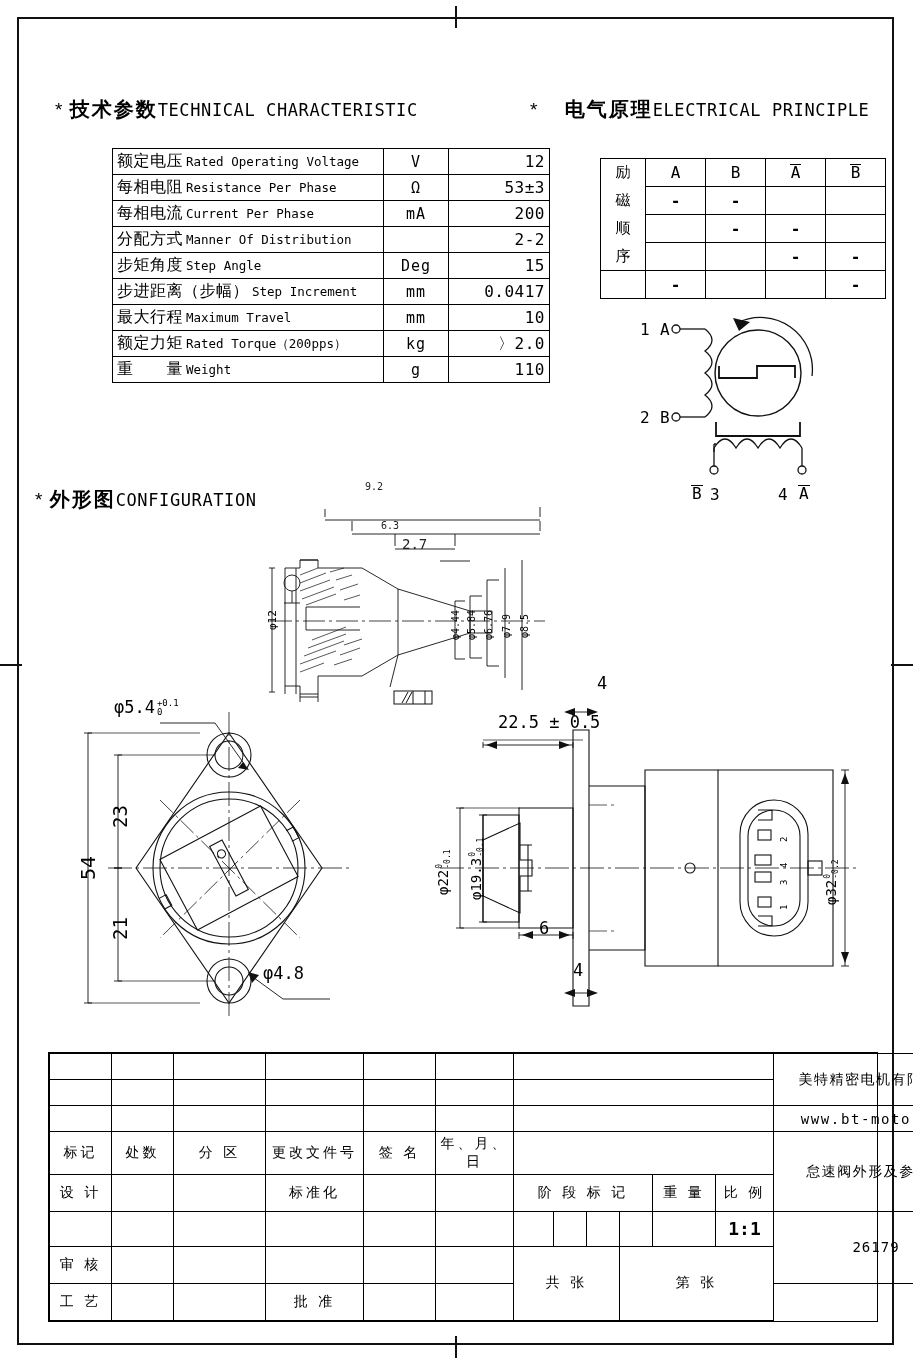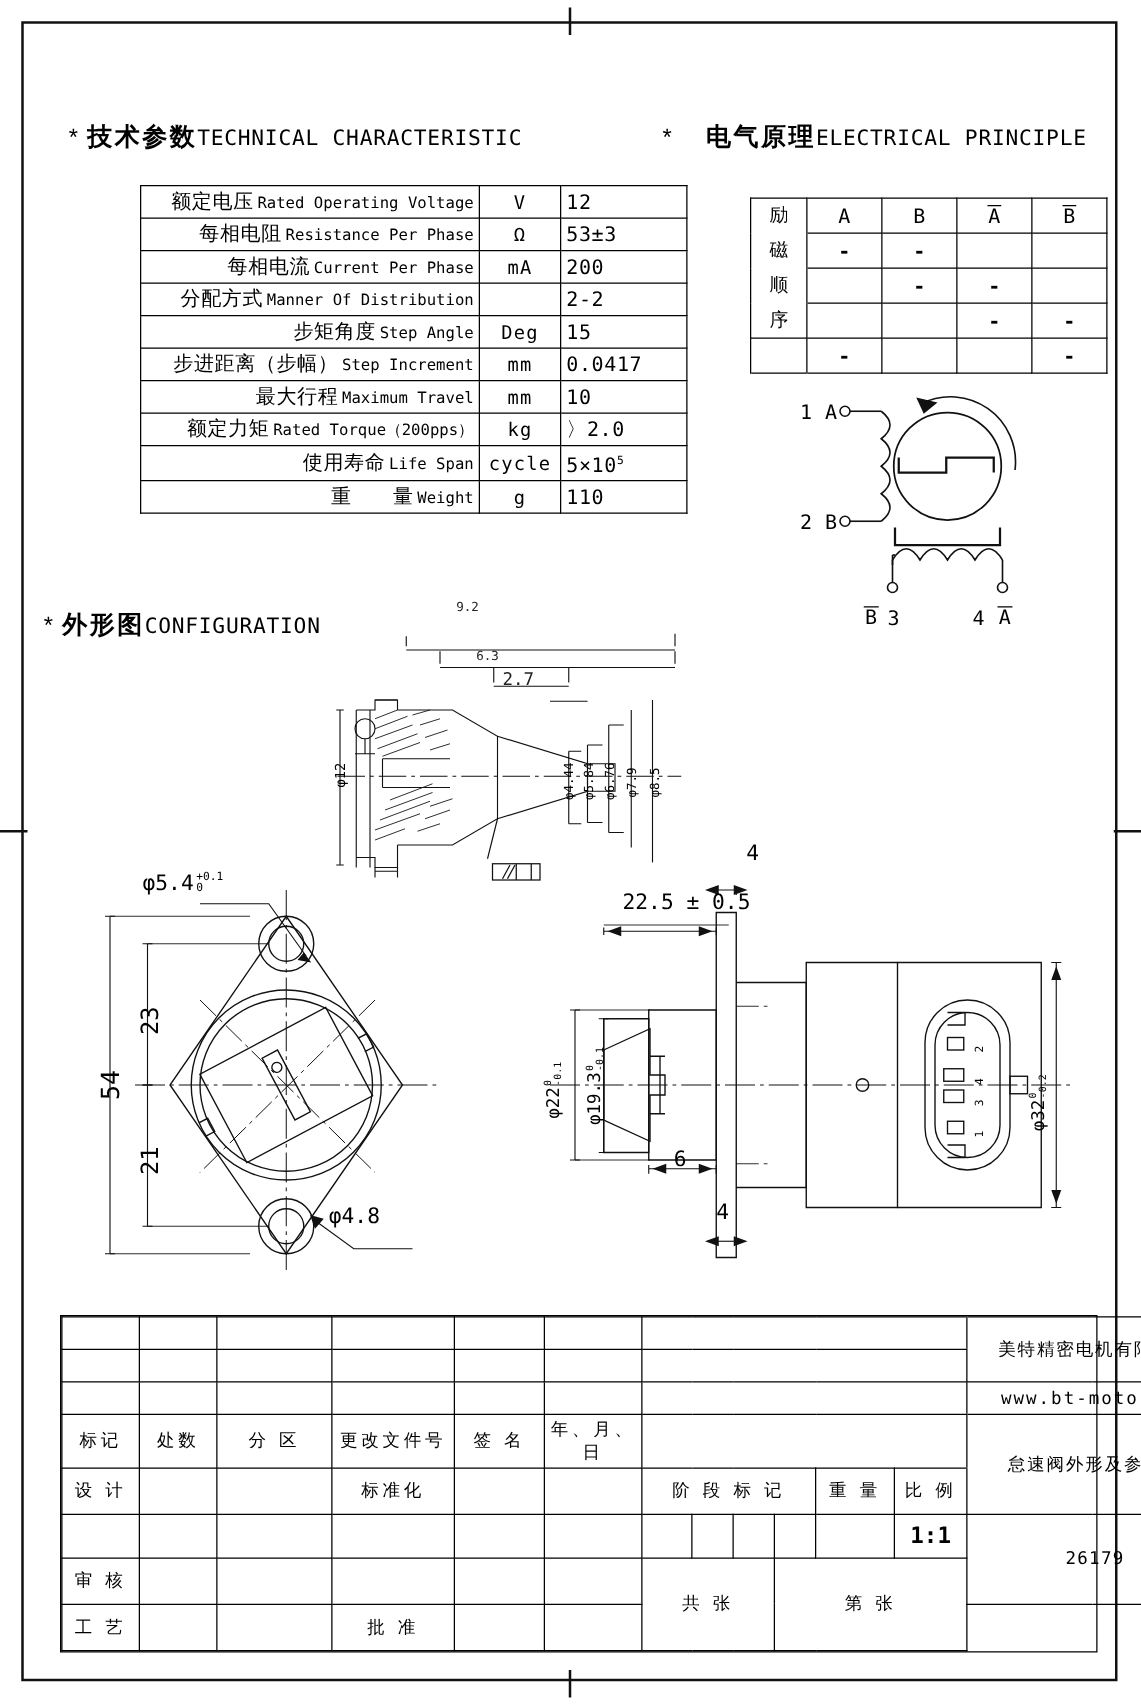--- a/index.html
+++ b/index.html
@@ -41,23 +41,23 @@
     border:1.6px solid #000;
   }
   .spec td{
     border:1px solid #000;
     padding:0 4px;
     height:24px;
     font-size:15px;
     line-height:24px;
     white-space:nowrap;
   }
-  .spec td.name{width:262px;text-align:right;}
+  .spec td.name{width:262px;text-align:left;}
   .spec td.unit{width:56px;text-align:center;font-family:"DejaVu Sans Mono","Liberation Mono",monospace;font-size:15px;letter-spacing:1px;}
-  .spec td.val{width:92px;text-align:left;font-family:"DejaVu Sans Mono","Liberation Mono",monospace;font-size:16px;letter-spacing:.5px;}
+  .spec td.val{width:92px;text-align:right;font-family:"DejaVu Sans Mono","Liberation Mono",monospace;font-size:16px;letter-spacing:.5px;}
   .spec .cn{font-family:"DejaVu Sans",sans-serif;font-size:16px;letter-spacing:.5px;}
   .spec .en{font-family:"DejaVu Sans Mono","Liberation Mono",monospace;font-size:12.5px;letter-spacing:0px;margin-left:3px;}
   sup{font-size:9px;vertical-align:super;}
   
   .exc{
     position:absolute;left:600px;top:158px;
     border-collapse:collapse;border:1.6px solid #000;
   }
   .exc td{
     border:1px solid #000;
@@ -155,25 +155,20 @@
         </tr>
         <tr>
           <td class="name"><span class="cn">最大行程</span><span class="en">Maximum Travel</span></td>
           <td class="unit">mm</td>
           <td class="val"><span>10</span></td>
         </tr>
         <tr>
           <td class="name"><span class="cn">额定力矩</span><span class="en">Rated Torque（200pps）</span></td>
           <td class="unit">kg</td>
           <td class="val"><span>〉2.0</span></td>
-        </tr>
-        <tr>
-          <td class="name"><span class="cn">使用寿命</span><span class="en">Life Span</span></td>
-          <td class="unit">cycle</td>
-          <td class="val"><span>5×10</span><sup>5</sup></td>
         </tr>
         <tr>
           <td class="name"><span class="cn">重　　量</span><span class="en">Weight</span></td>
           <td class="unit">g</td>
           <td class="val"><span>110</span></td>
         </tr>
       </tbody>
   </table>
 
   <table class="exc">

